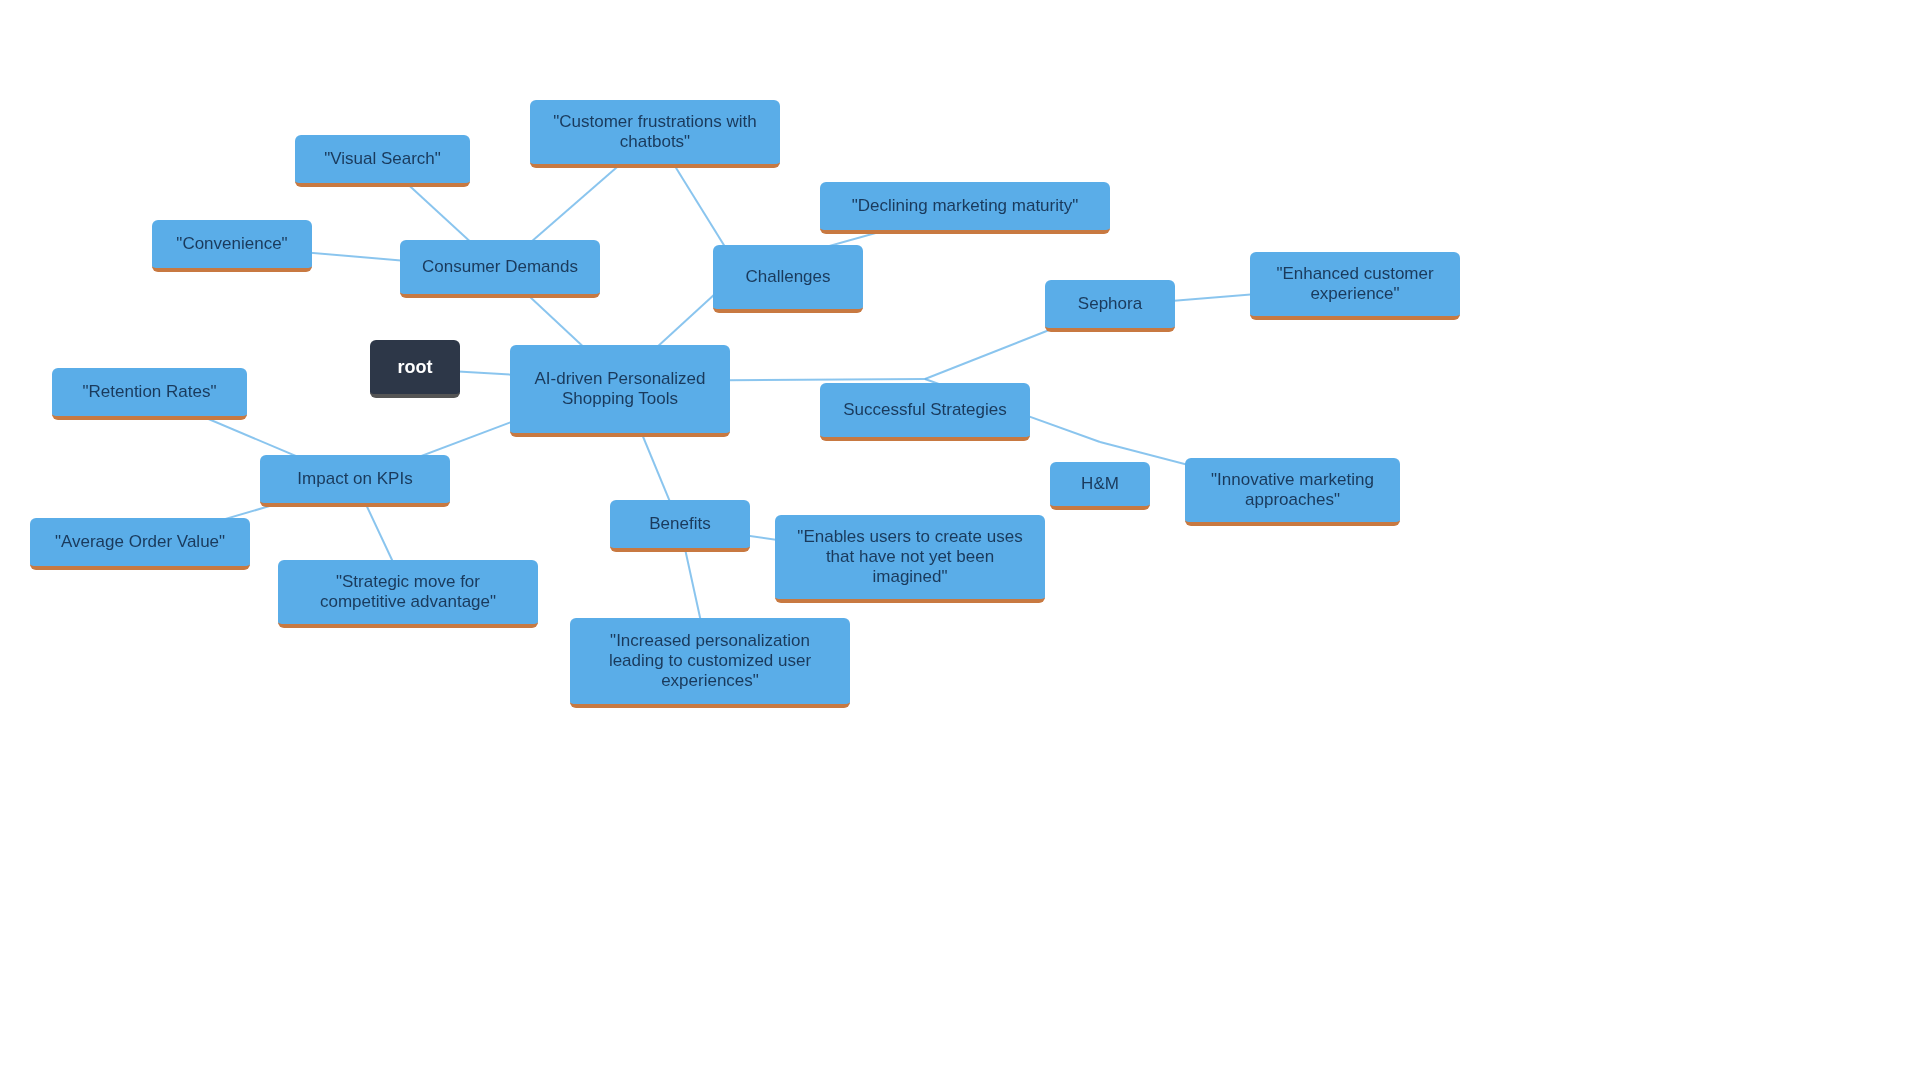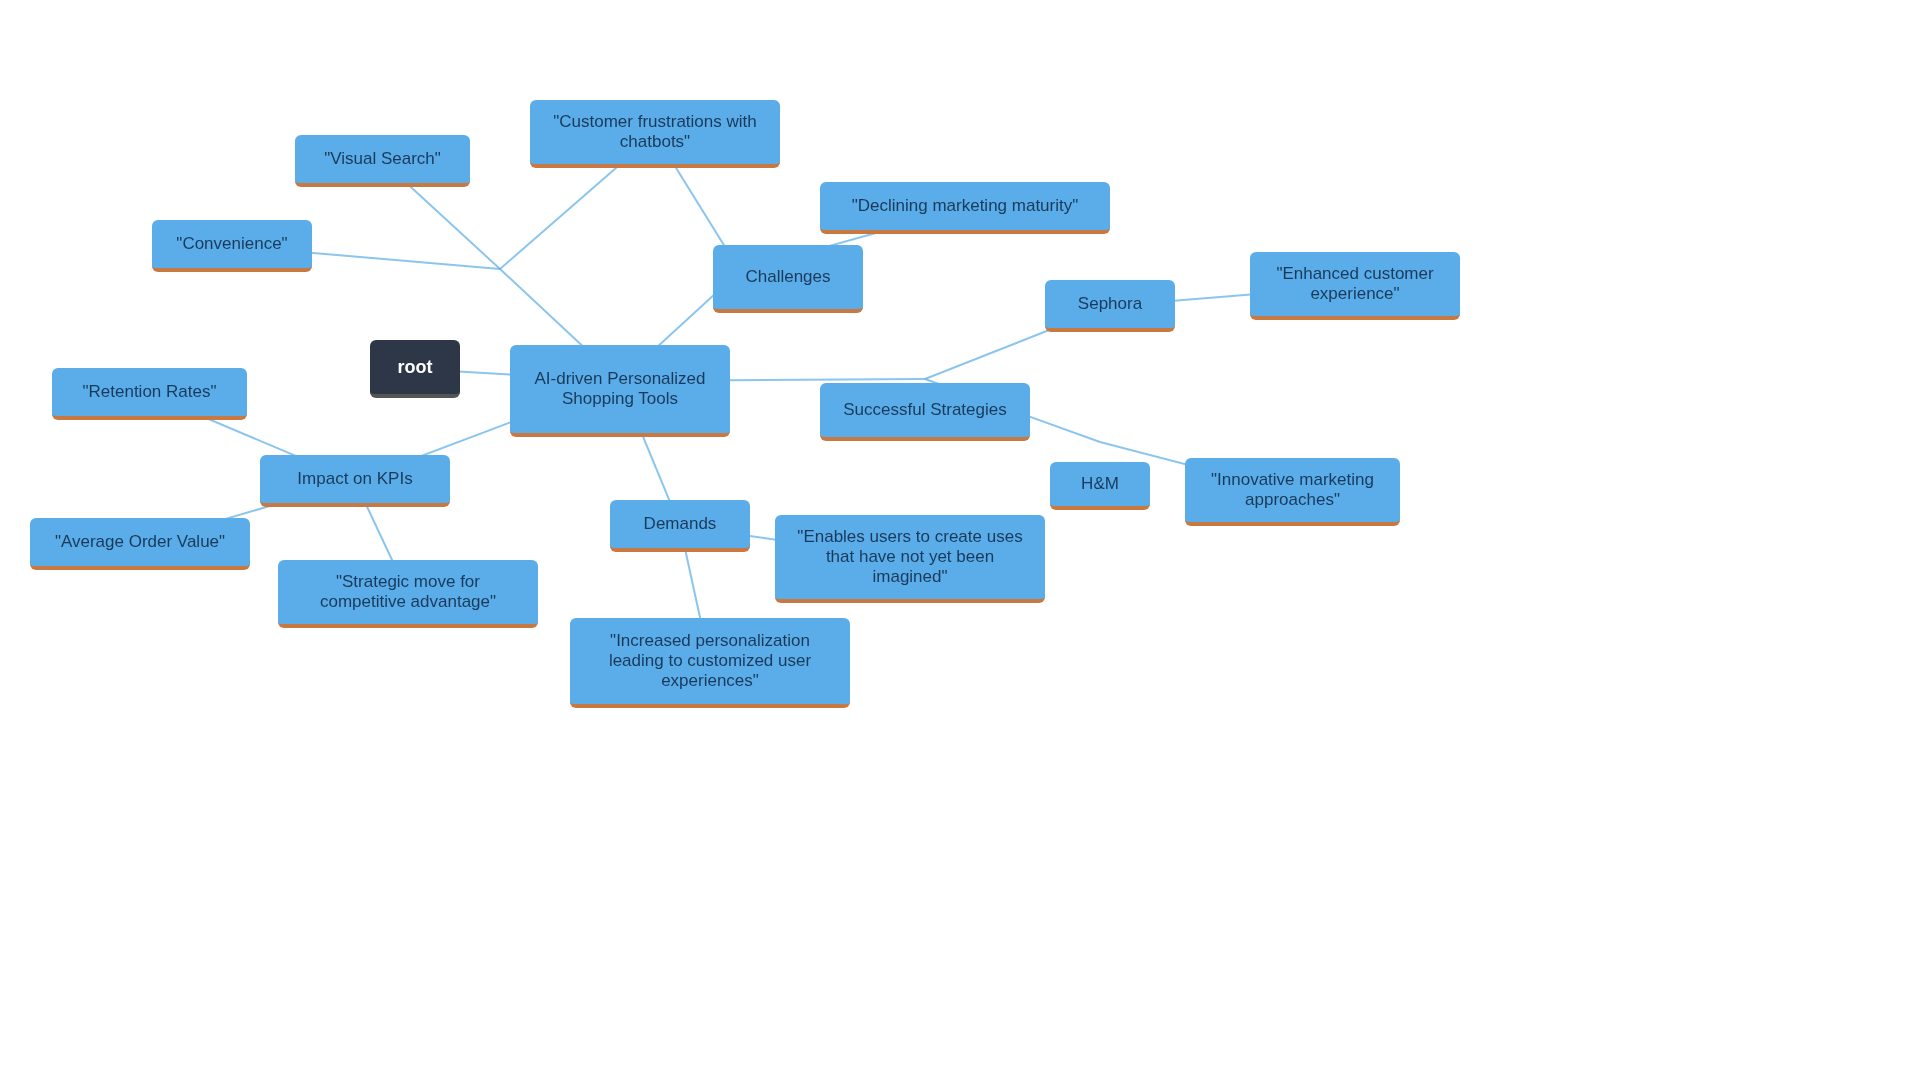--- a/index.html
+++ b/index.html
@@ -69,23 +69,24 @@
       <line x1="1110" y1="306" x2="1355" y2="286" stroke="#5aade8" stroke-width="2" opacity="0.7"></line>
       <line x1="1100" y1="442" x2="1292.5" y2="492" stroke="#5aade8" stroke-width="2" opacity="0.7"></line>
       <line x1="355" y1="481" x2="149.5" y2="394" stroke="#5aade8" stroke-width="2" opacity="0.7"></line>
       <line x1="355" y1="481" x2="140" y2="544" stroke="#5aade8" stroke-width="2" opacity="0.7"></line>
       <line x1="355" y1="481" x2="408" y2="594" stroke="#5aade8" stroke-width="2" opacity="0.7"></line>
       <line x1="680" y1="526" x2="910" y2="559" stroke="#5aade8" stroke-width="2" opacity="0.7"></line>
       <line x1="680" y1="526" x2="710" y2="663" stroke="#5aade8" stroke-width="2" opacity="0.7"></line>
     </svg>
 <div class="node root" style="left: 370px; top: 340px; width: 90px; height: 58px;">root</div>
     <div class="node blue" style="left: 510px; top: 345px; width: 220px; height: 92px;">AI-driven Personalized Shopping Tools</div>
+    <div class="node blue" style="left: 400px; top: 240px; width: 200px; height: 58px;">Consumer Demands</div>
     <div class="node blue" style="left: 665px; top: 245px; width: 150px; height: 68px; margin-left: 48px;">Challenges</div>
     <div class="node blue" style="left: 820px; top: 350px; width: 210px; height: 58px; margin-top: 33px;">Successful Strategies</div>
-    <div class="node blue" style="left: 610px; top: 500px; width: 140px; height: 52px;">Demands</div>
+    <div class="node blue" style="left: 610px; top: 500px; width: 140px; height: 52px;">Benefits</div>
     <div class="node blue" style="left: 260px; top: 455px; width: 190px; height: 52px;">Impact on KPIs</div>
     <div class="node blue" style="left: 1045px; top: 280px; width: 130px; height: 52px;">Sephora</div>
     <div class="node blue" style="left: 1050px; top: 418px; width: 100px; height: 48px; margin-top: 44px;">H&amp;M</div>
     <div class="node blue" style="left: 295px; top: 135px; width: 175px; height: 52px;">"Visual Search"</div>
     <div class="node blue" style="left: 152px; top: 220px; width: 160px; height: 52px;">"Convenience"</div>
     <div class="node blue" style="left: 530px; top: 100px; width: 250px; height: 68px;">"Customer frustrations with chatbots"</div>
     <div class="node blue" style="left: 820px; top: 182px; width: 290px; height: 52px;">"Declining marketing maturity"</div>
     <div class="node blue" style="left: 1250px; top: 252px; width: 210px; height: 68px;">"Enhanced customer experience"</div>
     <div class="node blue" style="left: 1185px; top: 458px; width: 215px; height: 68px;">"Innovative marketing approaches"</div>
     <div class="node blue" style="left: 52px; top: 368px; width: 195px; height: 52px;">"Retention Rates"</div>

